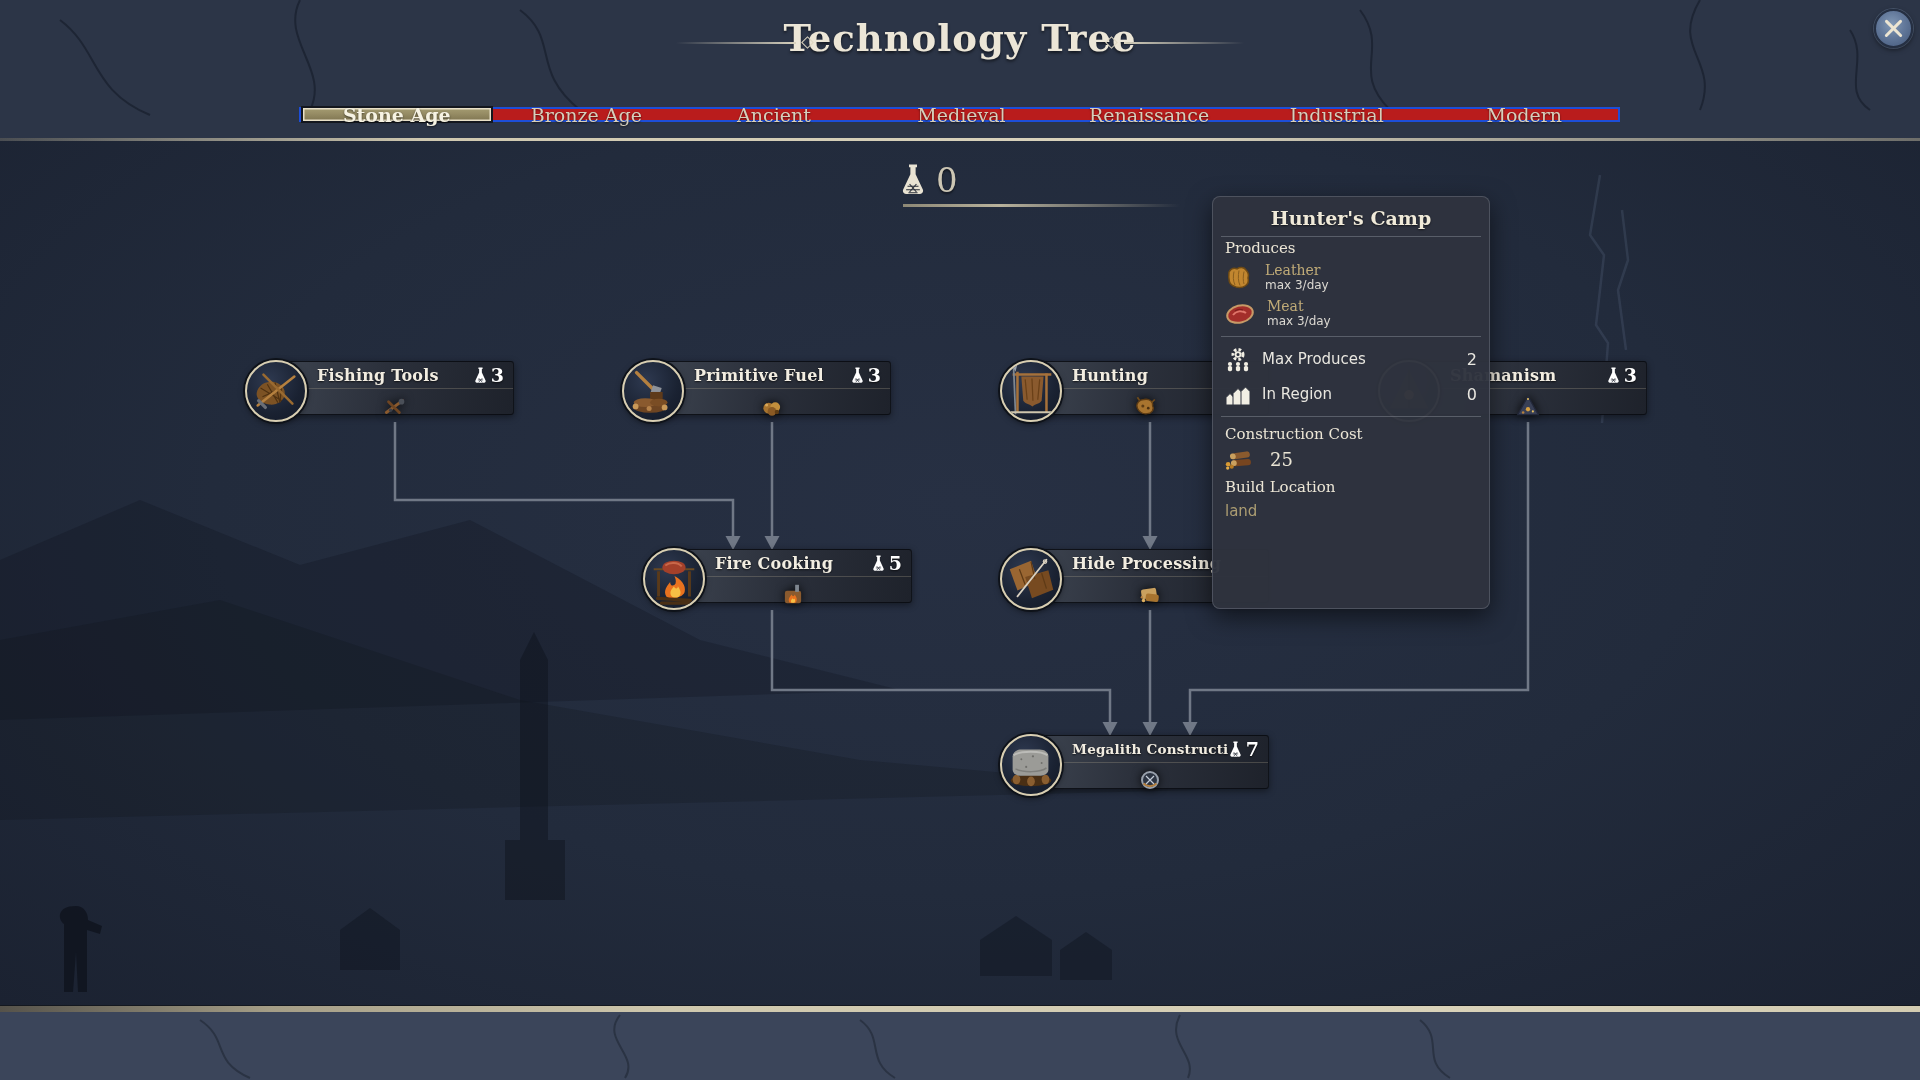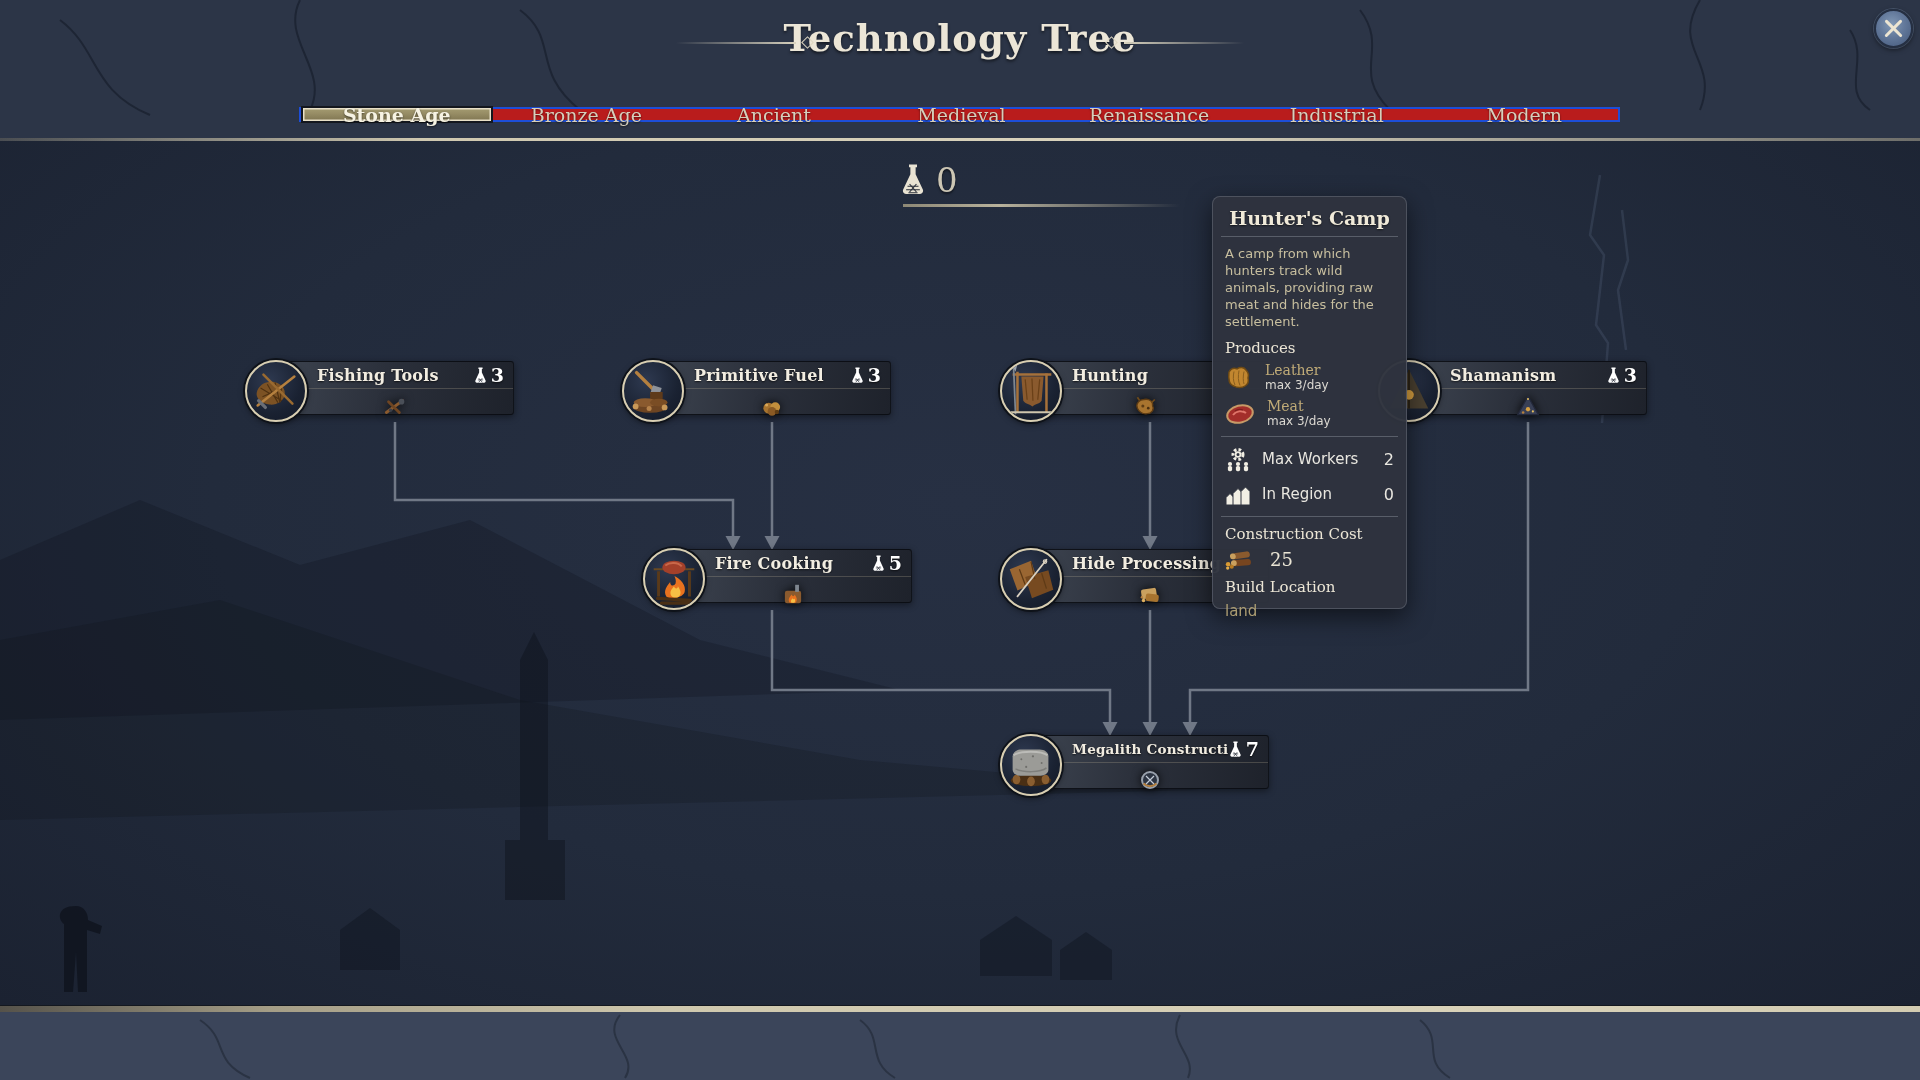--- a/index.html
+++ b/index.html
@@ -113,21 +113,21 @@
   .pos-fishing   { left:276px;  top:361px; }
   .pos-fuel      { left:653px;  top:361px; }
   .pos-hunting   { left:1031px; top:361px; }
   .pos-shaman    { left:1409px; top:361px; }
   .pos-firecook  { left:674px;  top:549px; }
   .pos-hideproc  { left:1031px; top:549px; }
   .pos-megalith  { left:1031px; top:735px; }
 
   
   .tooltip {
-    position:absolute; left:1212px; top:196px; width:195px; height:413px; z-index:6;
+    position:absolute; left:1212px; top:196px; width:278px; height:413px; z-index:6;
     background:rgba(46,51,62,.97); border-radius:8px;
     border:1px solid rgba(125,130,142,.4);
     box-shadow:0 8px 24px rgba(0,0,0,.55);
     padding:10px 12px; color:#e9e4d4;
   }
   .tt-title { text-align:center; font-size:19px; font-weight:bold; color:#f0ead9; margin-bottom:7px;
     text-shadow:0 1px 2px rgba(0,0,0,.6); }
   .tt-hr { height:1px; background:rgba(155,160,170,.4); margin:0 -4px; }
   .tt-desc { font-family:"DejaVu Sans", sans-serif; font-size:13px; line-height:17px;
     color:#c8bf9f; margin:8px 0 9px; }
@@ -438,21 +438,20 @@
       <circle cx="41" cy="28" r="1" fill="#6f6f6b"></circle>
         <circle cx="25" cy="32" r="1.1" fill="#6f6f6b"></circle>
       <path d="M14 34c8 4 26 4 32-1" stroke="#7e7e7a" stroke-width="1.5" fill="none"></path>
     </svg>
   </div>
 </div>
 
 <div class="tooltip">
   <div class="tt-title">Hunter's Camp</div>
   <div class="tt-hr"></div>
-  <div class="tt-desc">A camp from which hunters track wild animals, providing raw meat and hides for the settlement.</div>
   <div class="tt-sec">Produces</div>
 
   <div class="tt-prod">
     <svg width="28" height="28" viewBox="0 0 28 28">
       <path d="M4 8c2-3.5 5-4.5 8-3.2 3-2 7-1.8 9 1.2 2 2 3 5 2 8 1 3 0 6-3 8-3 2-8 2-11 .2-3-1.2-5-4.2-5-7.2-.6-3 0-5 0-7z" fill="#c1862f" stroke="#6e4a14" stroke-width="1.5"></path>
       <path d="M9 7.5c-1 4.5-1 9.5 1 13.5M14 6.5c-1 5.5-1 10.5 1 15M19 7.5c-1 4.5-1 9.5 0 12.5" stroke="#8a5e1d" stroke-width="1" fill="none"></path>
     </svg>
     <div>
       <div class="pname">Leather</div>
       <div class="prate">max 3/day</div>
@@ -479,21 +478,21 @@
       <circle cx="13" cy="8.5" r="2.4" fill="none" stroke="#f2efe4" stroke-width="1.8"></circle>
       <g fill="#f2efe4">
         <circle cx="5" cy="18" r="2.1"></circle>
           <rect x="2.9" y="20" width="4.2" height="5.2" rx="1.6"></rect>
         <circle cx="13" cy="18" r="2.1"></circle>
           <rect x="10.9" y="20" width="4.2" height="5.2" rx="1.6"></rect>
         <circle cx="21" cy="18" r="2.1"></circle>
           <rect x="18.9" y="20" width="4.2" height="5.2" rx="1.6"></rect>
       </g>
     </svg>
-    <span class="slabel">Max Workers</span>
+    <span class="slabel">Max Produces</span>
     <span class="sval">2</span>
   </div>
 
   <div class="tt-stat">
     <svg width="26" height="26" viewBox="0 0 26 26">
       <g fill="#f2efe4" stroke="#2e333e" stroke-width="1">
         <path d="M1 24v-7.5l4-4 4 4V24z"></path>
         <path d="M8 24V12.5l5-5 5 5V24z"></path>
         <path d="M16 24V10.5L20.5 6 25 10.5V24z"></path>
       </g>

